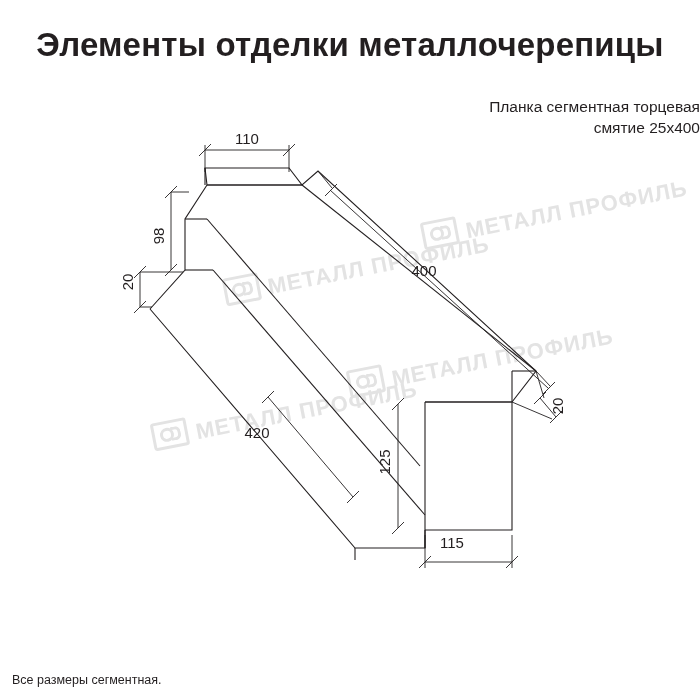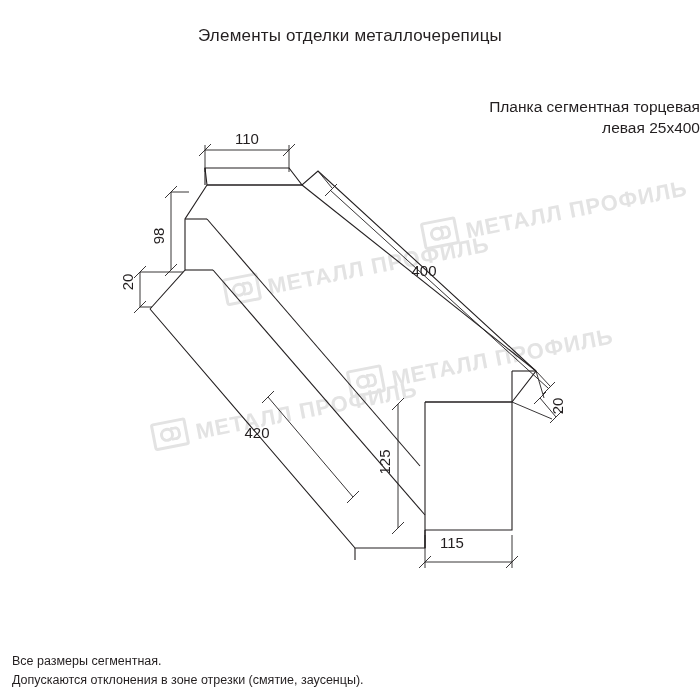--- a/index.html
+++ b/index.html
@@ -18,22 +18,22 @@
   .page {
     position: absolute;
     inset: 0;
   }
   .title {
     position: absolute;
     top: 26px;
     left: 0;
     width: 700px;
     text-align: center;
-    font-size: 17px;
-    font-weight: normal;
+    font-size: 33px;
+    font-weight: bold;
     letter-spacing: 0.2px;
     color: #231f20;
   }
   .subtitle {
     position: absolute;
     top: 96px;
     left: 0;
     width: 700px;
     text-align: right;
     font-size: 15.5px;
@@ -113,21 +113,21 @@
 </style>
 </head>
 <body>
 
 <div class="page">
 
   <div class="title">Элементы отделки металлочерепицы</div>
 
   <div class="subtitle">
     <div>Планка сегментная торцевая</div>
-    <div>левая 25х400</div>
+    <div>смятие 25х400</div>
   </div>
 
   <div class="wm wm1">
     <span class="wm-box"></span><span class="wm-text">МЕТАЛЛ ПРОФИЛЬ</span>
   </div>
   <div class="wm wm2">
     <span class="wm-box"></span><span class="wm-text">МЕТАЛЛ ПРОФИЛЬ</span>
   </div>
   <div class="wm wm3">
     <span class="wm-box"></span><span class="wm-text">МЕТАЛЛ ПРОФИЛЬ</span>
@@ -215,16 +215,15 @@
       <text x="424" y="276" text-anchor="middle">400</text>
       <text x="563" y="406" text-anchor="middle" transform="rotate(-90 563,406)">20</text>
       <text x="257" y="438" text-anchor="middle">420</text>
       <text x="390" y="462" text-anchor="middle" transform="rotate(-90 390,462)">125</text>
       <text x="452" y="548" text-anchor="middle">115</text>
     </g>
   </svg>
 
   <div class="footnotes">
     <div>Все размеры сегментная.</div>
-    <div>Допускаются отклонения в зоне отрезки (смятие, заусенцы).</div>
   </div>
 
 </div>
 
 </body></html>

